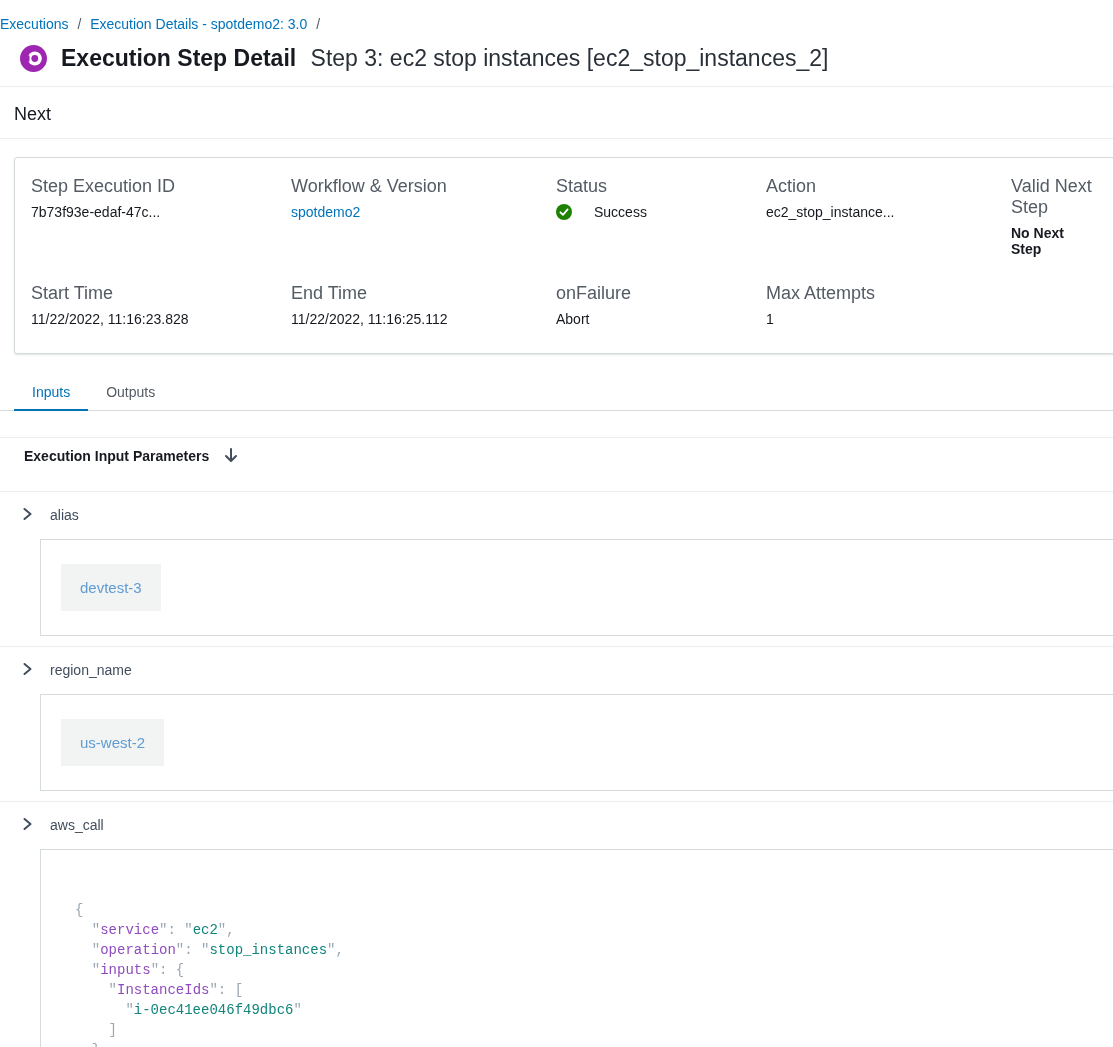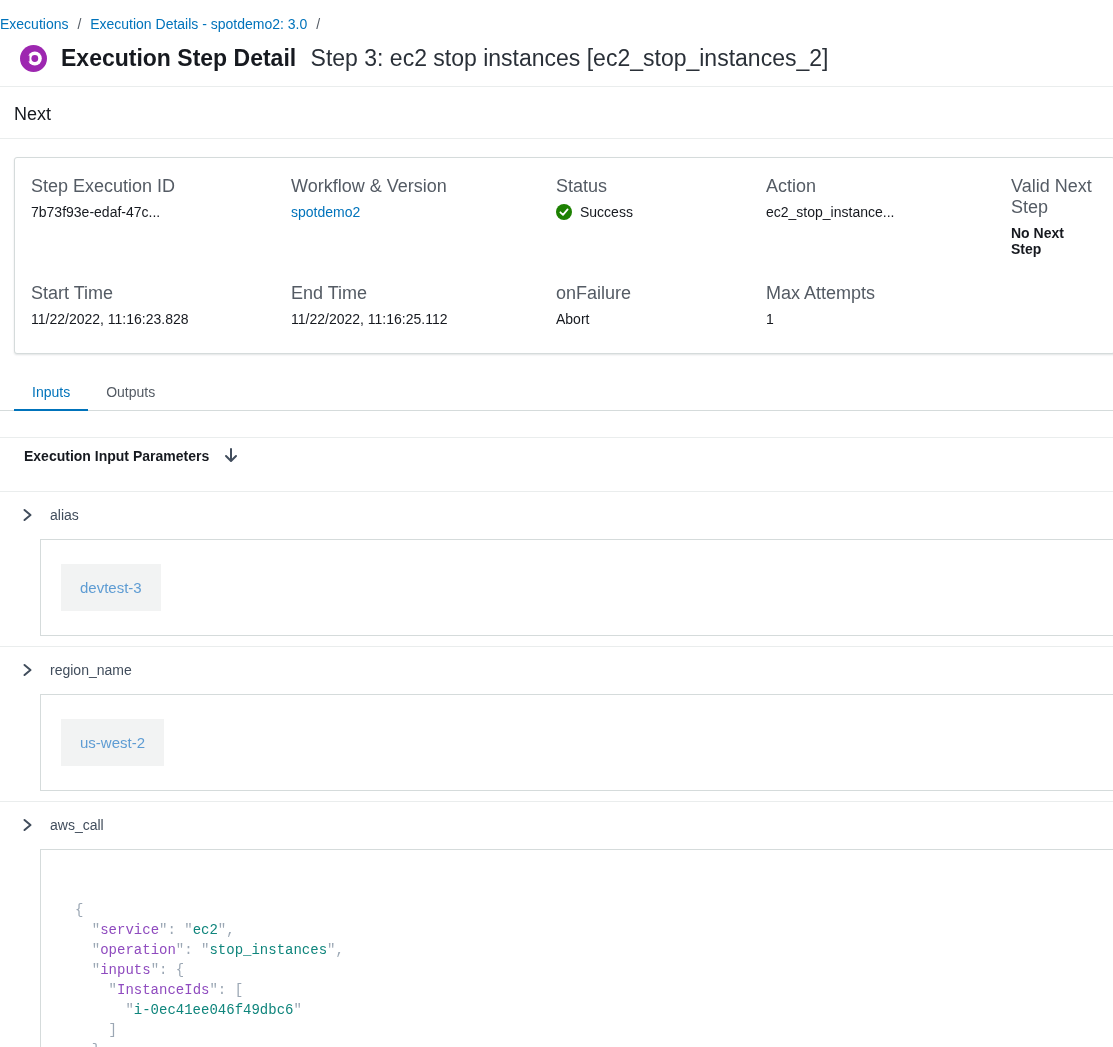--- a/index.html
+++ b/index.html
@@ -29,38 +29,38 @@
     border: 1px solid #d5dbdb; border-radius: 3px;
     box-shadow: 0 1px 2px rgba(0,28,36,0.12);
     padding: 18px 16px 26px 16px;
     display: grid; grid-template-columns: 260px 265px 210px 245px 1fr; row-gap: 26px;
     background: #fff;
   }
   .field .label { color: #545b64; margin-bottom: 7px; font-size: 18px; }
   .field .value { color: #16191f; font-size: 14px; }
   .value.link { color: var(--link, #0073bb); font-weight: 400; cursor: pointer; }
   .value.strong { font-weight: 700; }
-  .status { display: flex; align-items: center; gap: 8px; }
+  .status { display: flex; align-items: center; gap: 22px; }
 
   
   .tabs { margin-top: 24px; display: flex; border-bottom: 1px solid #d5dbdb; padding-left: 14px; }
   .tab { padding: 6px 18px 10px 18px; color: #545b64; cursor: pointer; position: relative; font-size: 14px; }
   .tab.active { color: var(--active-tab, #0073bb); }
   .tab.active::after { content: ""; position: absolute; left: 0; right: 0; bottom: -1px; height: 2px; background: var(--active-tab, #0073bb); }
 
   
   .params-header {
     margin-top: 26px; border-top: 1px solid #eaeded; border-bottom: 1px solid #eaeded;
     padding: 9px 0 27px 24px; display: flex; align-items: center; gap: 14px;
     font-weight: 700; font-size: 14px; color: #16191f;
   }
   .params-header .arrow-btn { display: inline-flex; cursor: pointer; }
 
   
-  .param-row { display: flex; align-items: center; gap: 17px; padding: 15px 0 13px 22px; color: #414d5c; font-size: 14px; cursor: pointer; }
+  .param-row { display: flex; gap: 17px; padding: 15px 0 13px 22px; color: #414d5c; font-size: 14px; cursor: pointer; }
   .param-box { margin: 3px -6px 0 40px; border: 1px solid #d5dbdb; background: #fff; }
   .value-box { height: 97px; display: flex; align-items: center; padding-left: 20px; }
   .chip { background: var(--chip-bg, #f2f3f3); color: var(--chip-text, #5e9cd3); padding: 15px 19px; font-size: 15px; }
   .section-divider { margin-top: 10px; }
 
   .code-box { padding: 50px 20px 30px 34px; min-height: 270px; }
   .code-line { font-family: "Liberation Mono", monospace; font-size: 14px; line-height: 20px; white-space: pre; }
   .tok-p { color: var(--json-punct, #9ba7b4); }
   .tok-k { color: var(--json-key, #8f4bbf); }
   .tok-v { color: var(--json-string, #0f857c); }

